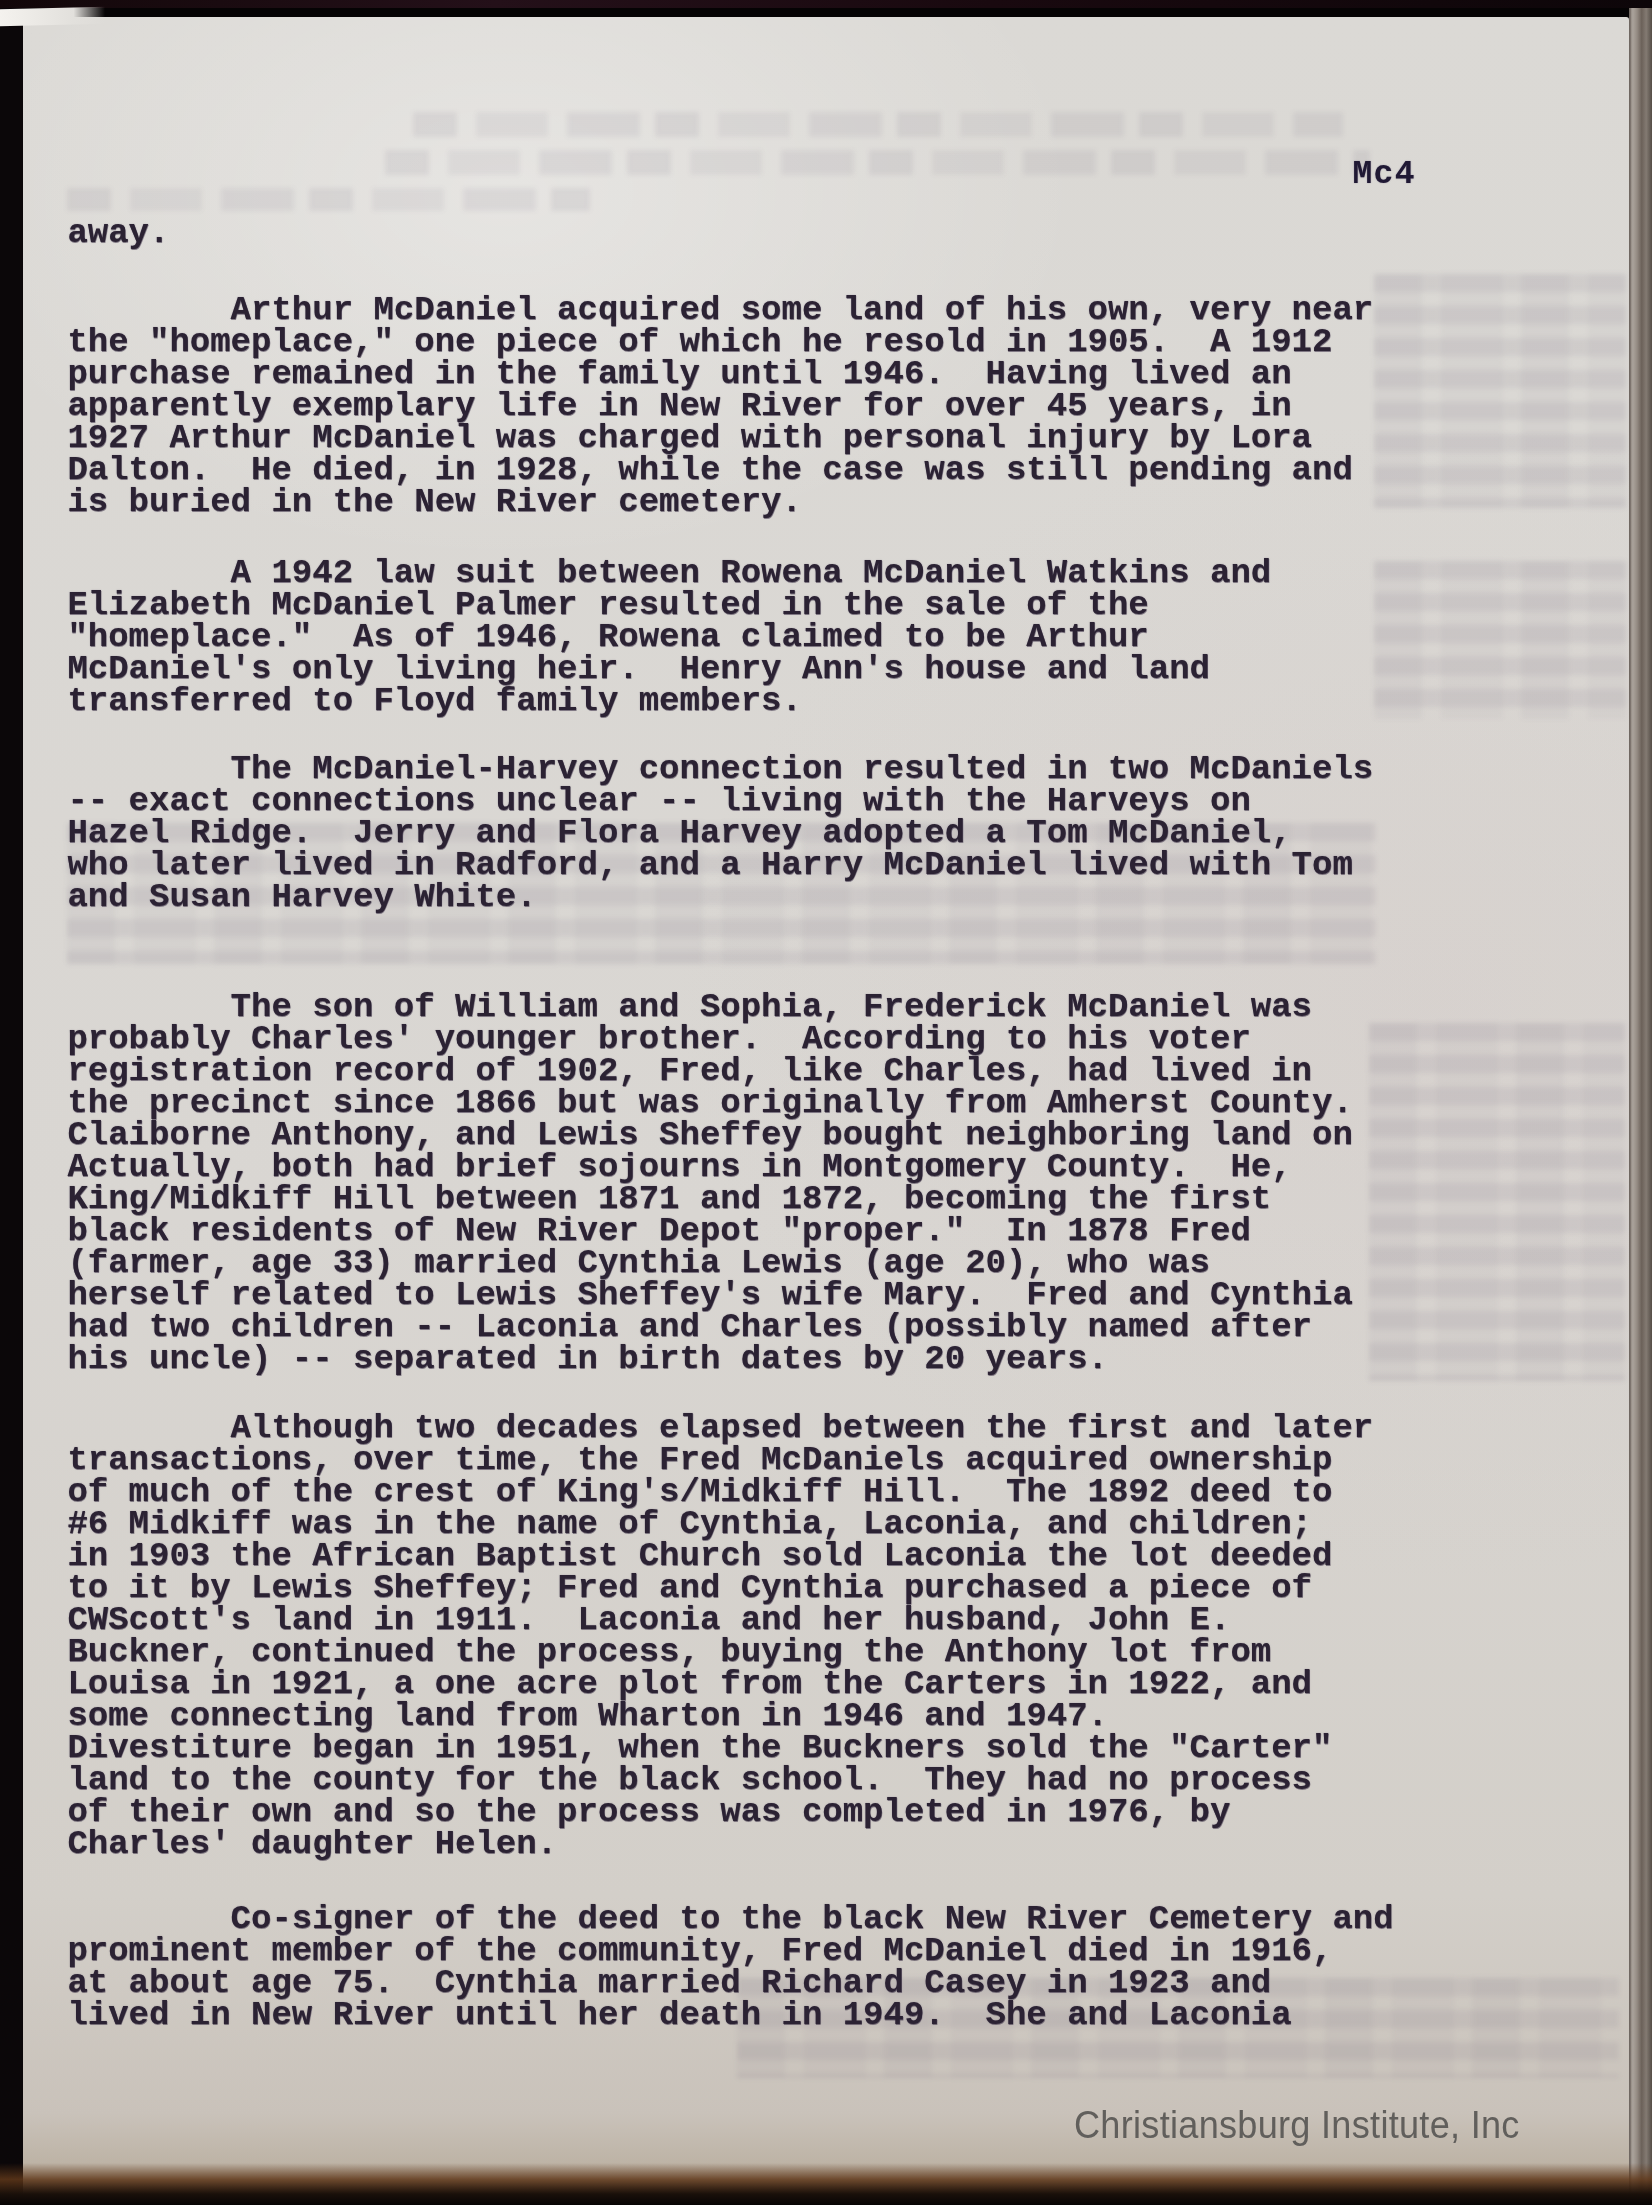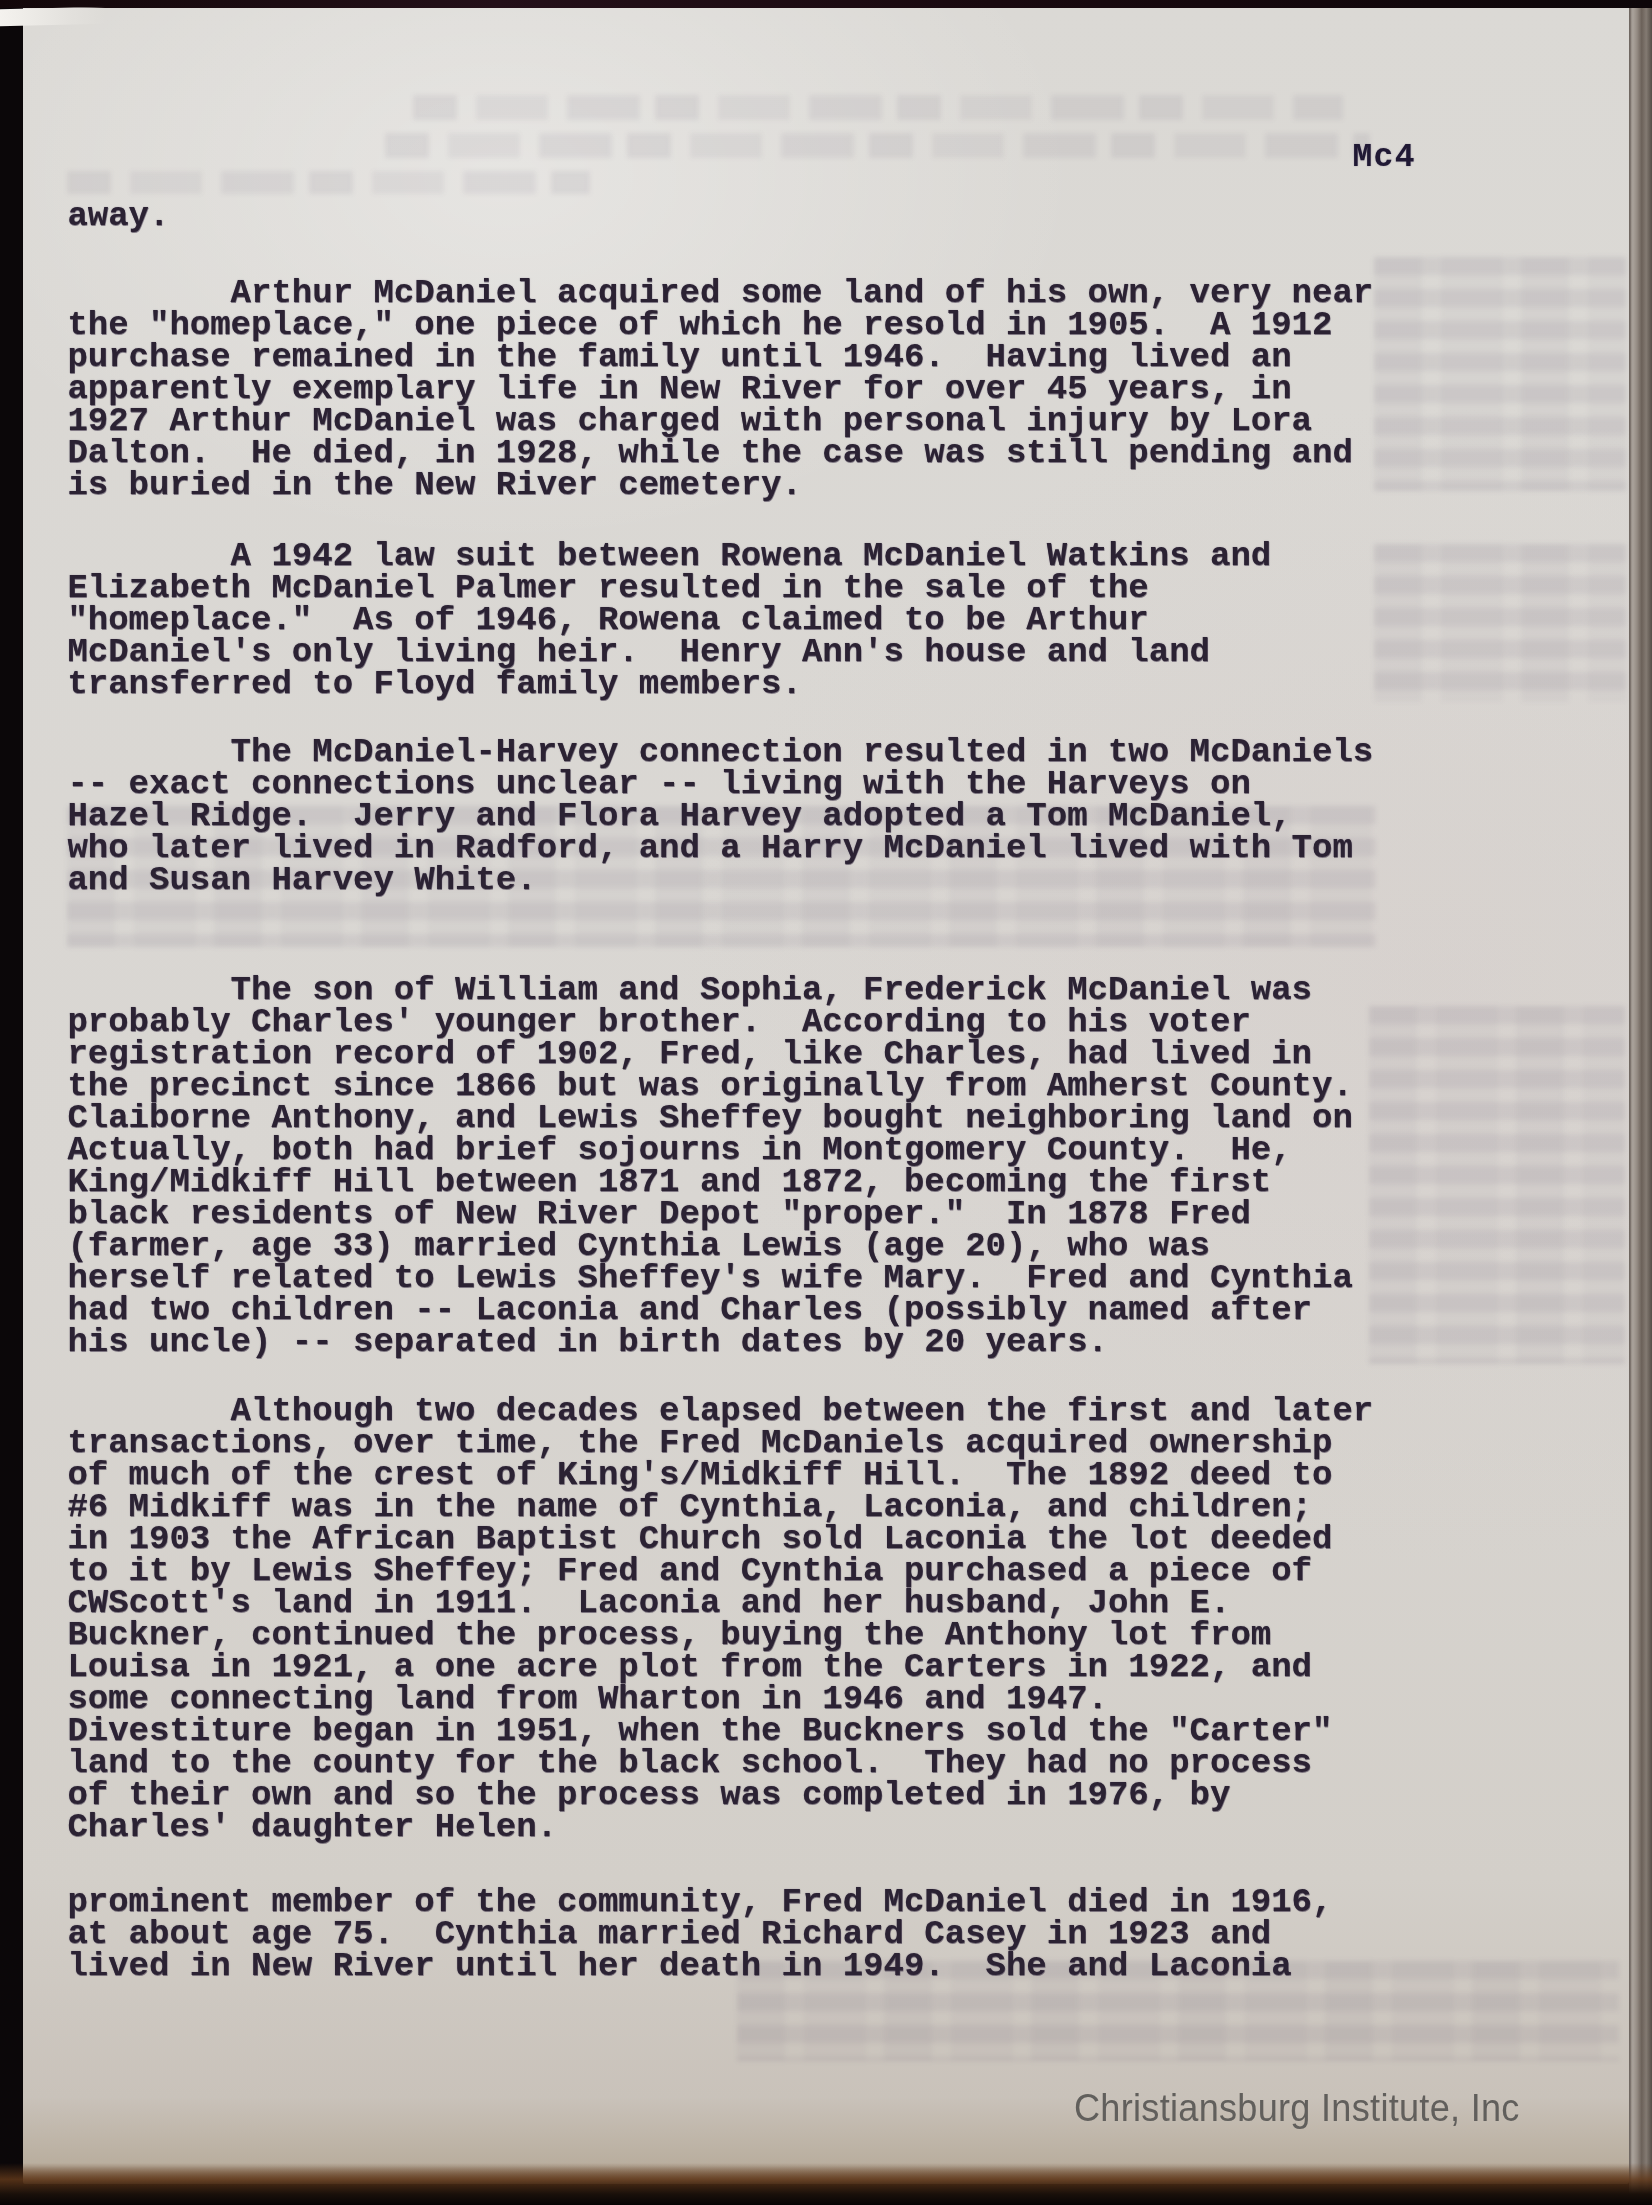--- a/index.html
+++ b/index.html
@@ -16,21 +16,21 @@
   .edge-right{position:absolute;right:0;top:0;width:23px;height:2205px;
     background:linear-gradient(90deg,#c1bbb3 0%,#948b83 35%,#6b6159 55%,#837a72 75%,#544d46 100%);
     box-shadow:inset 2.1px 0 2.1px rgba(40,30,25,.55);z-index:4;}
   .edge-bottom{position:absolute;left:0;top:2163px;width:1652px;height:43px;
     background:linear-gradient(180deg,rgba(56,30,14,0) 0%,rgba(96,56,26,.85) 38%,#1a100a 72%,#050303 100%);z-index:5;}
   .corner-flash{position:absolute;left:0;top:7.6px;width:105px;height:16.5px;
     background:linear-gradient(90deg,#f4f2ee,#e2e0dc 70%,rgba(226,224,220,0));
     transform:skewY(-1.5deg);z-index:7;}
   
   .paper{
-    position:absolute;left:23.4px;top:0;width:1606px;height:2184px;
+    position:absolute;left:23.4px;top:17px;width:1606px;height:2184px;
     border-radius:2.8px;z-index:1;
     background:
       radial-gradient(ellipse 964px 620px at 30% 8%,rgba(255,255,255,.32),transparent 60%),
       radial-gradient(ellipse 1171px 895px at 88% 45%,rgba(206,192,190,.22),transparent 65%),
       linear-gradient(180deg,#dbd9d5 0%,#d9d6d2 55%,#d3cfc9 86%,#c9c2ba 96%,#b4a896 100%);
   }
   .paper::after{content:"";position:absolute;left:0;bottom:0;width:100%;height:18px;
     background:linear-gradient(180deg,rgba(92,58,30,0),rgba(92,58,30,.5));}
   
   .text-block{
@@ -145,20 +145,21 @@
           <div class="line">CWScott's land in 1911.  Laconia and her husband, John E.</div>
           <div class="line">Buckner, continued the process, buying the Anthony lot from</div>
           <div class="line">Louisa in 1921, a one acre plot from the Carters in 1922, and</div>
           <div class="line">some connecting land from Wharton in 1946 and 1947.</div>
           <div class="line">Divestiture began in 1951, when the Buckners sold the "Carter"</div>
           <div class="line">land to the county for the black school.  They had no process</div>
           <div class="line">of their own and so the process was completed in 1976, by</div>
           <div class="line">Charles' daughter Helen.</div>
         </div>
         <div class="para">
+          <div class="line">        Co-signer of the deed to the black New River Cemetery and</div>
           <div class="line">prominent member of the community, Fred McDaniel died in 1916,</div>
           <div class="line">at about age 75.  Cynthia married Richard Casey in 1923 and</div>
           <div class="line">lived in New River until her death in 1949.  She and Laconia</div>
         </div>
       </div>
 
     <div class="watermark">Christiansburg Institute, Inc</div>
   </div>
 
   <div class="edge-left"></div>

